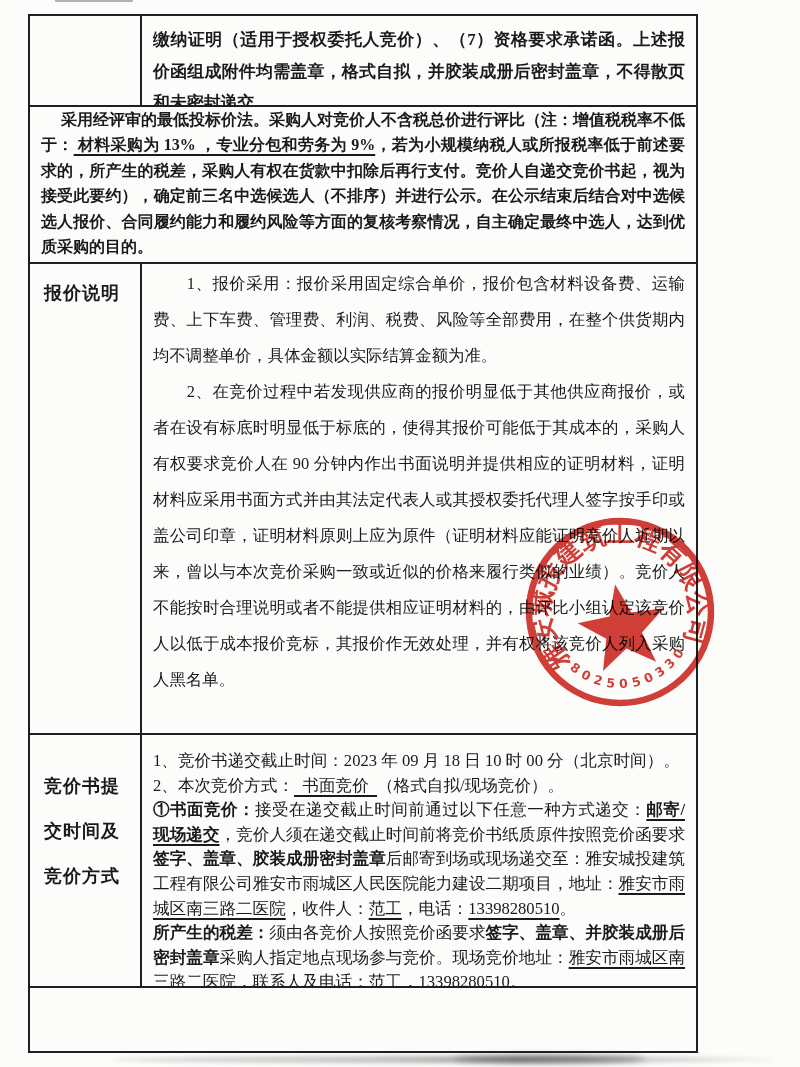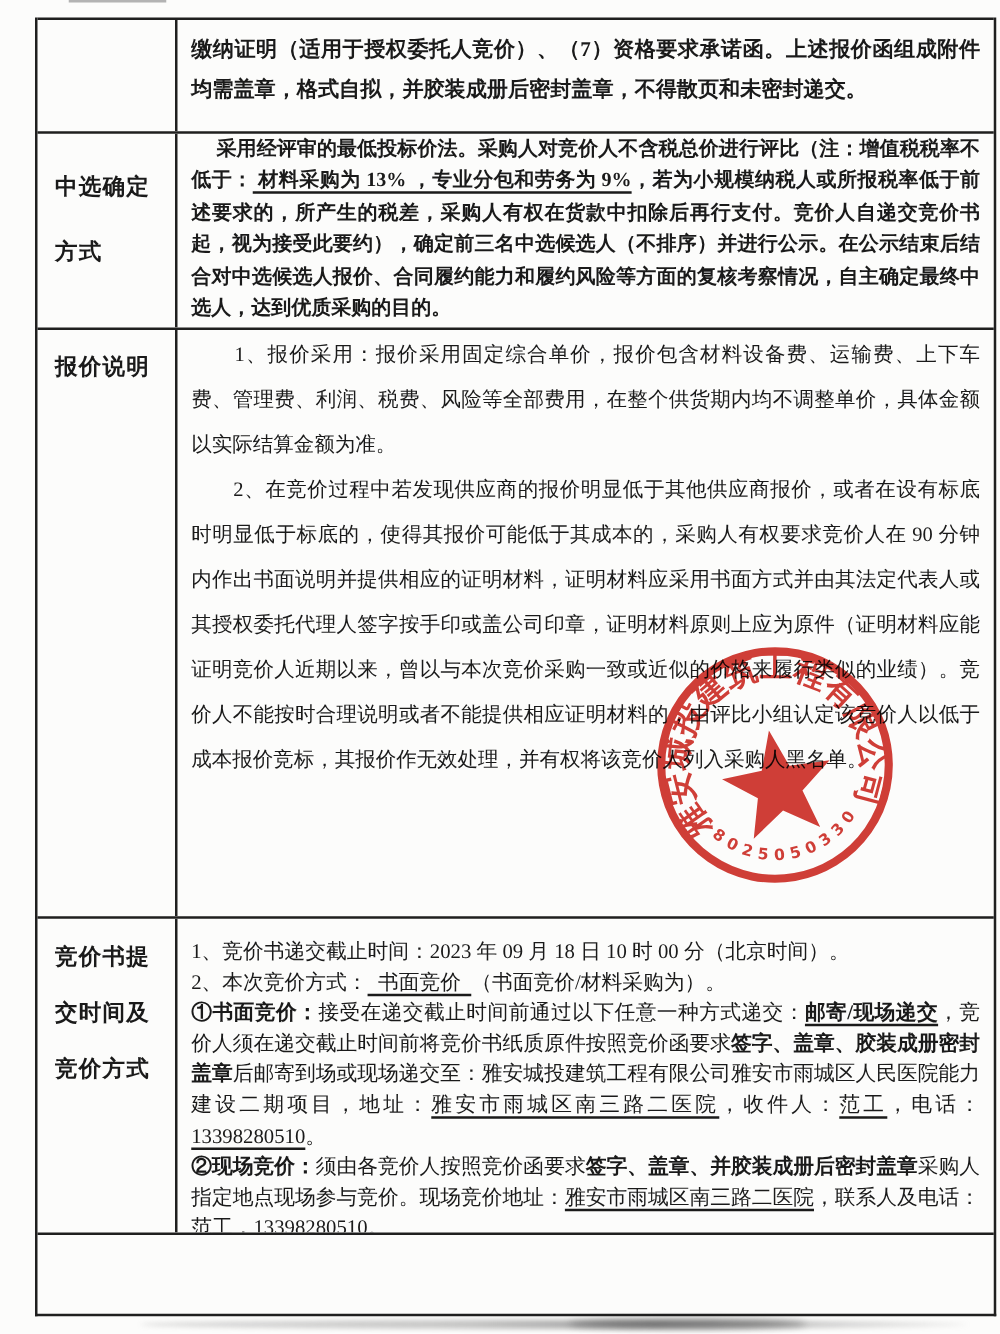--- a/index.html
+++ b/index.html
@@ -4,21 +4,21 @@
 <style>
   html,body{margin:0;padding:0;}
   body{
     width:800px;height:1067px;position:relative;overflow:hidden;
     background:#fcfcfb;
     font-family:"Liberation Serif","DejaVu Serif",serif;
     color:#1a1a1a;
   }
   
   .doc-table{
-    position:absolute;left:28px;top:14px;width:769px;
+    position:absolute;left:28px;top:14px;width:670px;
     border-left:2.5px solid #1f1f1f;border-right:2px solid #1f1f1f;border-bottom:2px solid #1f1f1f;
     box-sizing:border-box;background:transparent;
   }
   .row{display:flex;border-top:2px solid #1f1f1f;box-sizing:border-box;overflow:hidden;}
   .cell-label{
     width:112px;flex:0 0 112px;box-sizing:border-box;
     border-right:2px solid #1f1f1f;
     padding:10px 6px 0 14px;
     font-weight:bold;font-size:18px;line-height:30px;
     word-break:break-all;letter-spacing:1px;
@@ -34,21 +34,21 @@
   
   .row1{height:91px;}
   .row1 .cell-content{font-weight:bold;font-size:16.9px;line-height:31.5px;padding-top:8px;}
   .row2{height:157px;}
   .row2 .cell-label{padding-top:16px;line-height:52px;}
   .row2 .cell-content{font-weight:bold;font-size:16px;line-height:25.4px;padding-top:0;}
   .row3{height:471px;justify-content:center;}
   .row3 .cell-label{padding-top:14px;}
   .row3 .cell-content{font-size:16.4px;line-height:36px;padding-top:2px;}
   .row4{height:253px;}
-  .row4 .cell-label{padding-top:8px;line-height:45px;}
+  .row4 .cell-label{padding-top:29px;line-height:45px;}
   .row4 .cell-content{font-size:16.6px;line-height:24.6px;padding-top:14px;}
   .row5{height:65px;}
   .row5 .cell-label{padding-top:13px;}
   .row5 .cell-content{font-size:15.8px;line-height:21.4px;padding-top:4px;}
   
   .stamp{
     position:absolute;left:520px;top:512px;width:200px;height:200px;
     transform:rotate(-10deg);
     mix-blend-mode:multiply;opacity:.93;
     pointer-events:none;
@@ -79,45 +79,42 @@
 <div class="doc-table">
     <div class="row row1">
     <div class="cell-label">
       <span></span>
     </div>
     <div class="cell-content">
         <div class="para"><span>缴纳证明（适用于授权委托人竞价）、（7）资格要求承诺函。上述报价函组成附件均需盖章，格式自拟，并胶装成册后密封盖章，不得散页和未密封递交。</span></div>
       </div>
   </div>
     <div class="row row2">
-    <div class="cell-label">
-      <span>中选确定方式</span>
-    </div>
     <div class="cell-content">
         <div class="para"><span>　 采用经评审的最低投标价法。采购人对竞价人不含税总价进行评比（注：增值税税率不低于：</span><span class="u"> 材料采购为 13% ，专业分包和劳务为 9%</span><span>，若为小规模纳税人或所报税率低于前述要求的，所产生的税差，采购人有权在货款中扣除后再行支付。竞价人自递交竞价书起，视为接受此要约），确定前三名中选候选人（不排序）并进行公示。在公示结束后结合对中选候选人报价、合同履约能力和履约风险等方面的复核考察情况，自主确定最终中选人，达到优质采购的目的。</span></div>
       </div>
   </div>
     <div class="row row3">
     <div class="cell-label">
       <span>报价说明</span>
     </div>
     <div class="cell-content">
         <div class="para"><span>　　1、报价采用：报价采用固定综合单价，报价包含材料设备费、运输费、上下车费、管理费、利润、税费、风险等全部费用，在整个供货期内均不调整单价，具体金额以实际结算金额为准。</span></div>
         <div class="para"><span>　　2、在竞价过程中若发现供应商的报价明显低于其他供应商报价，或者在设有标底时明显低于标底的，使得其报价可能低于其成本的，采购人有权要求竞价人在 90 分钟内作出书面说明并提供相应的证明材料，证明材料应采用书面方式并由其法定代表人或其授权委托代理人签字按手印或盖公司印章，证明材料原则上应为原件（证明材料应能证明竞价人近期以来，曾以与本次竞价采购一致或近似的价格来履行类似的业绩）。竞价人不能按时合理说明或者不能提供相应证明材料的，由评比小组认定该竞价人以低于成本报价竞标，其报价作无效处理，并有权将该竞价人列入采购人黑名单。</span></div>
       </div>
   </div>
     <div class="row row4">
     <div class="cell-label">
       <span>竞价书提交时间及竞价方式</span>
     </div>
     <div class="cell-content">
         <div class="para"><span>1、竞价书递交截止时间：2023 年 09 月 18 日 10 时 00 分（北京时间）。</span></div>
-        <div class="para"><span>2、本次竞价方式：</span><span class="u">&nbsp;&nbsp;书面竞价&nbsp;&nbsp;</span><span>（书面竞价/材料采购为）。</span></div>
+        <div class="para"><span>2、本次竞价方式：</span><span class="u">&nbsp;&nbsp;书面竞价&nbsp;&nbsp;</span><span>（格式自拟/现场竞价）。</span></div>
         <div class="para"><span class="b">①书面竞价：</span><span>接受在递交截止时间前通过以下任意一种方式递交：</span><span class="b u">邮寄/现场递交</span><span>，竞价人须在递交截止时间前将竞价书纸质原件按照竞价函要求</span><span class="b">签字、盖章、胶装成册密封盖章</span><span>后邮寄到场或现场递交至：雅安城投建筑工程有限公司雅安市雨城区人民医院能力建设二期项目，地址：</span><span class="u">雅安市雨城区南三路二医院</span><span>，收件人：</span><span class="u">范工</span><span>，电话：</span><span class="u">13398280510</span><span>。</span></div>
-        <div class="para"><span class="b">②现场竞价：</span><span>须由各竞价人按照竞价函要求</span><span class="b">签字、盖章、并胶装成册后密封盖章</span><span>采购人指定地点现场参与竞价。现场竞价地址：</span><span class="u">雅安市雨城区南三路二医院</span><span>，联系人及电话：</span><span class="u">范工，13398280510</span><span>。</span></div>
+        <div class="para"><span class="b">所产生的税差：</span><span>须由各竞价人按照竞价函要求</span><span class="b">签字、盖章、并胶装成册后密封盖章</span><span>采购人指定地点现场参与竞价。现场竞价地址：</span><span class="u">雅安市雨城区南三路二医院</span><span>，联系人及电话：</span><span class="u">范工，13398280510</span><span>。</span></div>
       </div>
   </div>
     <div class="row row5">
   </div>
   </div>
 
 <svg class="stamp" viewBox="0 0 200 200" aria-hidden="true">
   <circle cx="100" cy="100" r="91" fill="none" stroke="#cf2f28" stroke-width="6.5"></circle>
   <path id="arc-company" d="M 42.7 140.2 A 70 70 0 1 1 157.3 140.2" fill="none"></path>
   <path id="arc-number" d="M 31.1 132.1 A 76 76 0 0 0 168.9 132.1" fill="none"></path>

